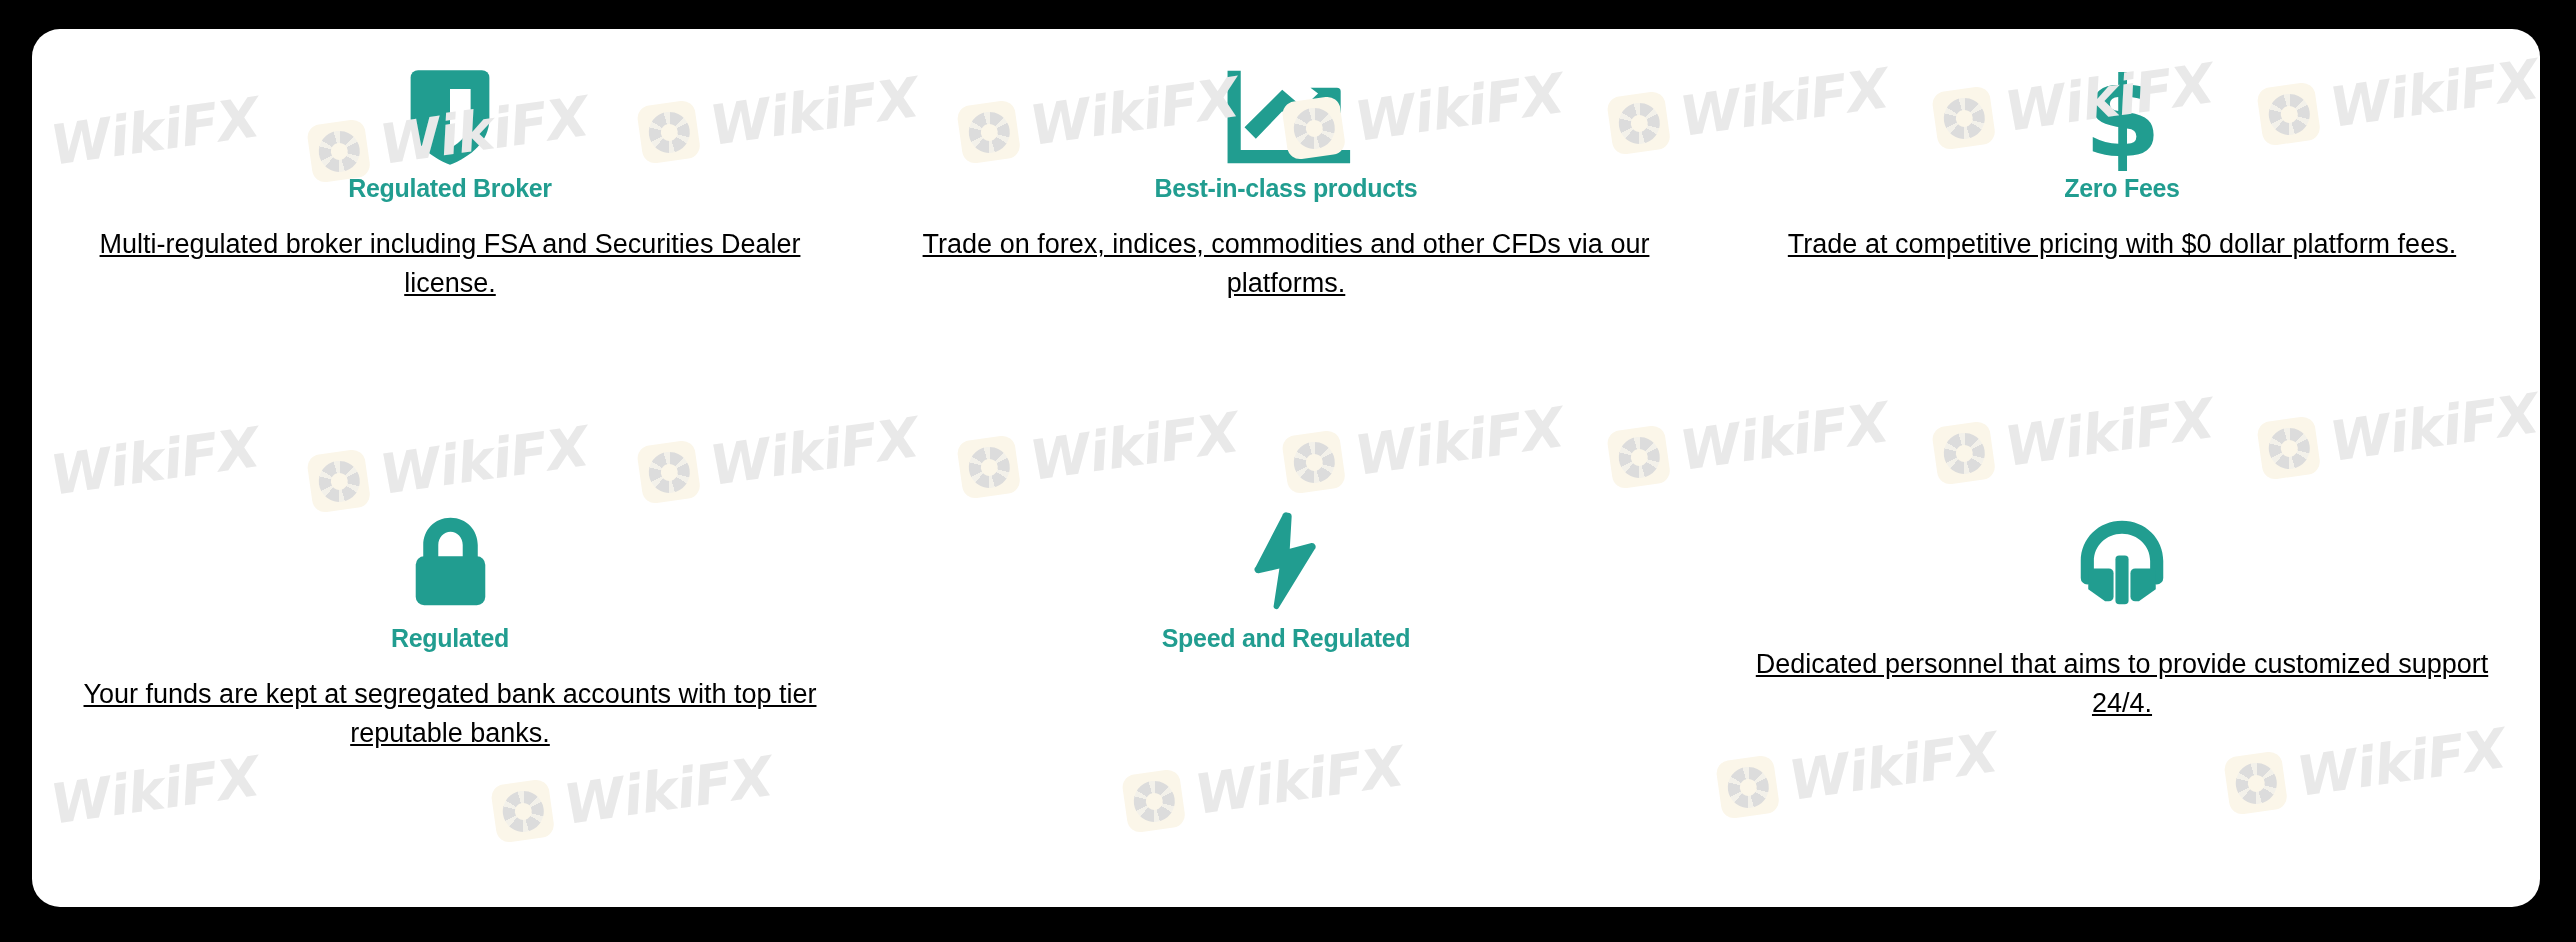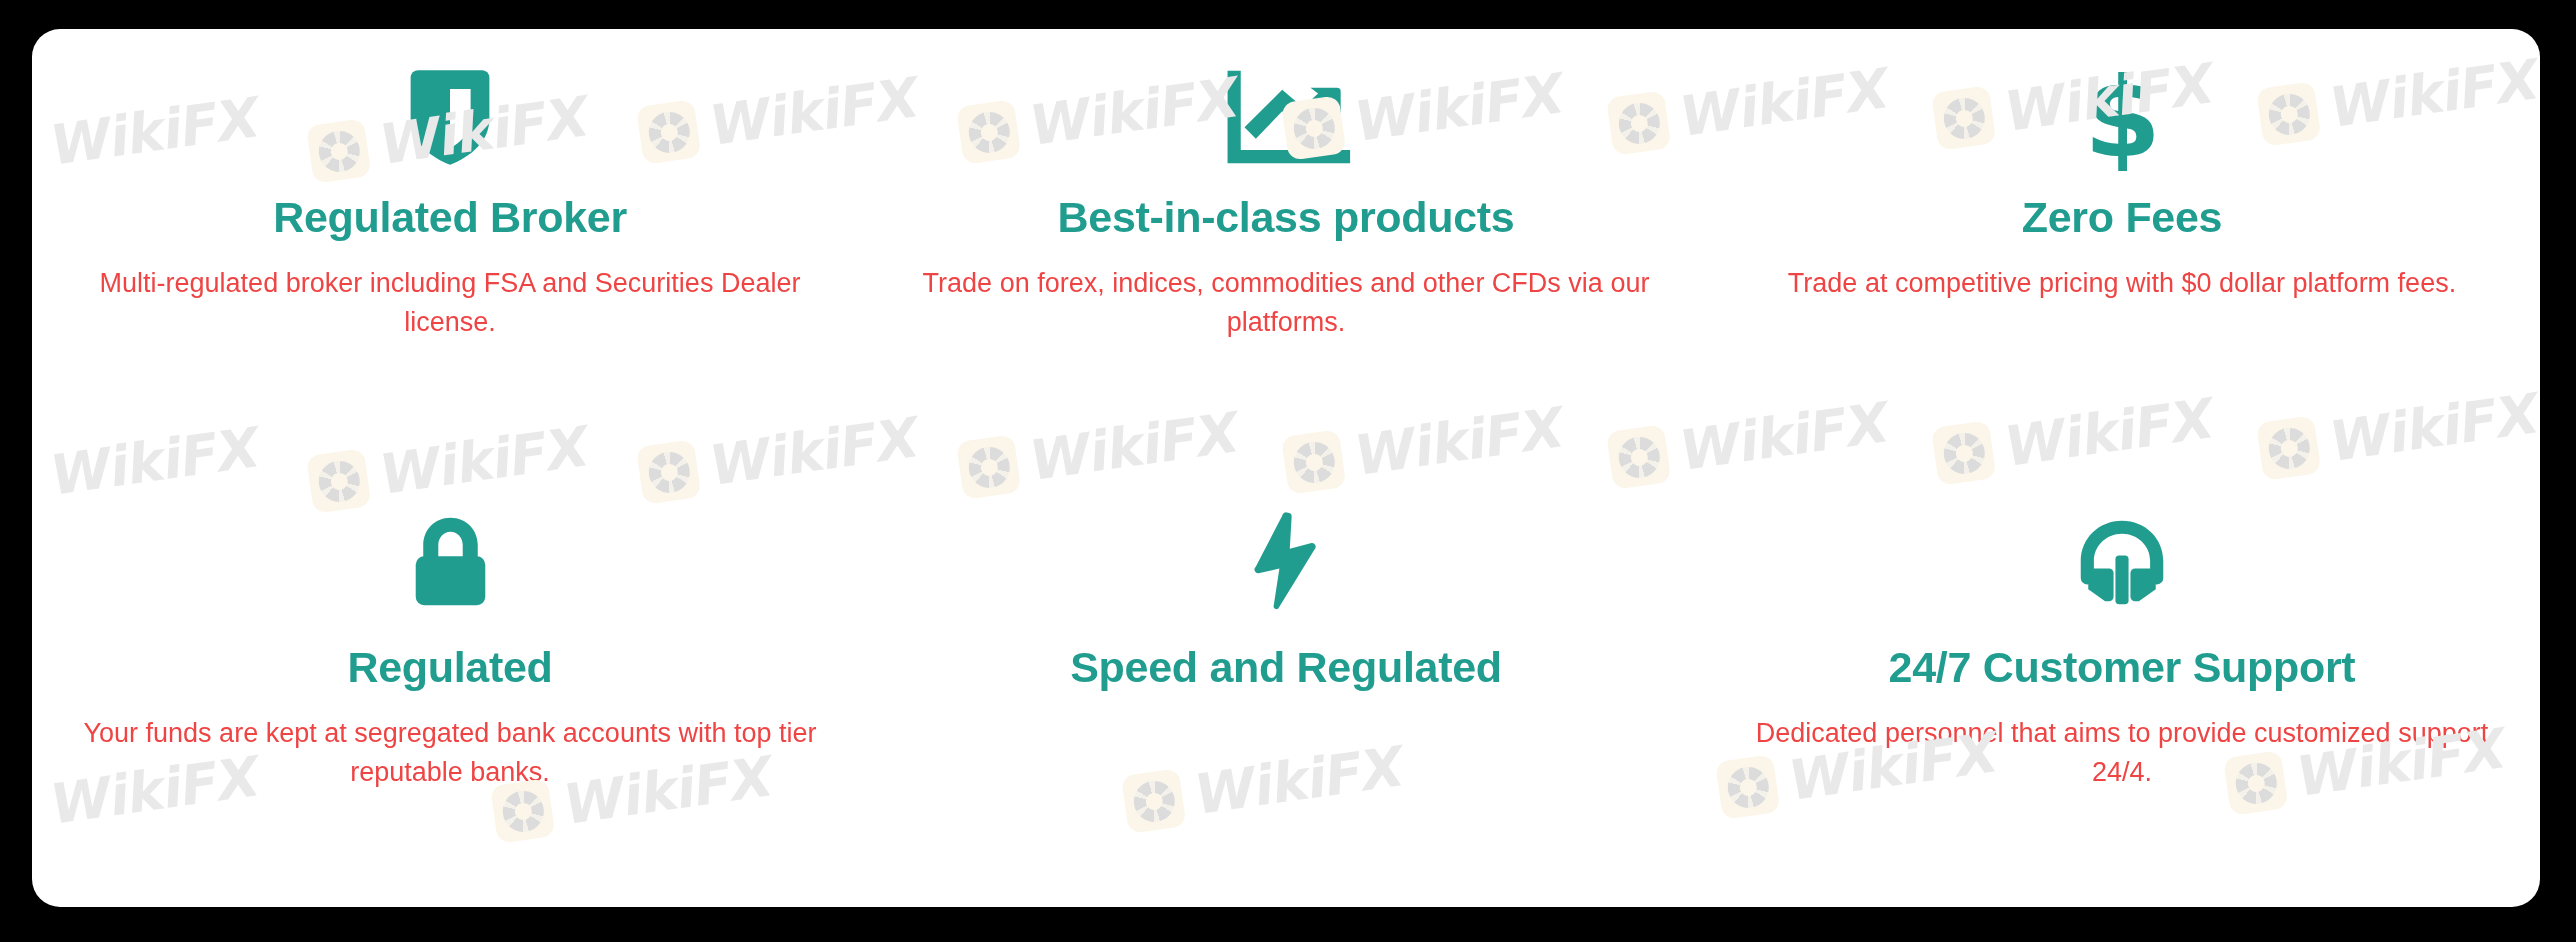--- a/index.html
+++ b/index.html
@@ -108,35 +108,36 @@
 
   .icon-wrap {
     height: 111px;
     display: flex;
     align-items: center;
     justify-content: center;
   }
   .icon-wrap svg { display: block; }
 
   .feature-title {
-    font-size: 43px;
+    font-size: 25px;
     font-weight: bold;
     color: #219d90;
     line-height: 1.1;
-    margin-top: 22px;
+    margin-top: 3px;
     letter-spacing: -0.3px;
   }
 
   .feature-desc {
     font-size: 27px;
-    color: #ef4444;
+    color: #000000;
     line-height: 1.45;
     margin-top: 22.6px;
     max-width: 754px;
     font-weight: 400;
+    text-decoration: underline;
   }
 
   
   .row2 .icon-wrap { height: 122px; }
 </style>
 </head>
 <body>
 
 <div id="root">
   <div class="card">
@@ -283,20 +284,19 @@
 
       <div class="feature row2">
         <div class="icon-wrap">
           <svg width="98" height="90" viewBox="0 0 104 96" aria-hidden="true">
             <path d="M52 5 C27 5 8 24 8 48 V66 A7 7 0 0 0 22 66 V48 C22 32 35 19 52 19 C69 19 82 32 82 48 V66 A7 7 0 0 0 96 66 V48 C96 24 77 5 52 5 Z" fill="#219d90"></path>
             <path d="M16 56 H38 A5 5 0 0 1 43 61 V86 A5 5 0 0 1 38 91 H34 L16 78 Z" fill="#219d90"></path>
             <path d="M88 56 H66 A5 5 0 0 0 61 61 V86 A5 5 0 0 0 66 91 H70 L88 78 Z" fill="#219d90"></path>
             <rect x="45" y="42" width="14" height="52" rx="4" fill="#219d90"></rect>
           </svg>
         </div>
-        <div class="feature-title">24/7 Customer Support</div>
         <div class="feature-desc">Dedicated personnel that aims to provide customized support 24/4.</div>
       </div>
 
     </div>
   </div>
 </div>
 
 
 </body></html>

